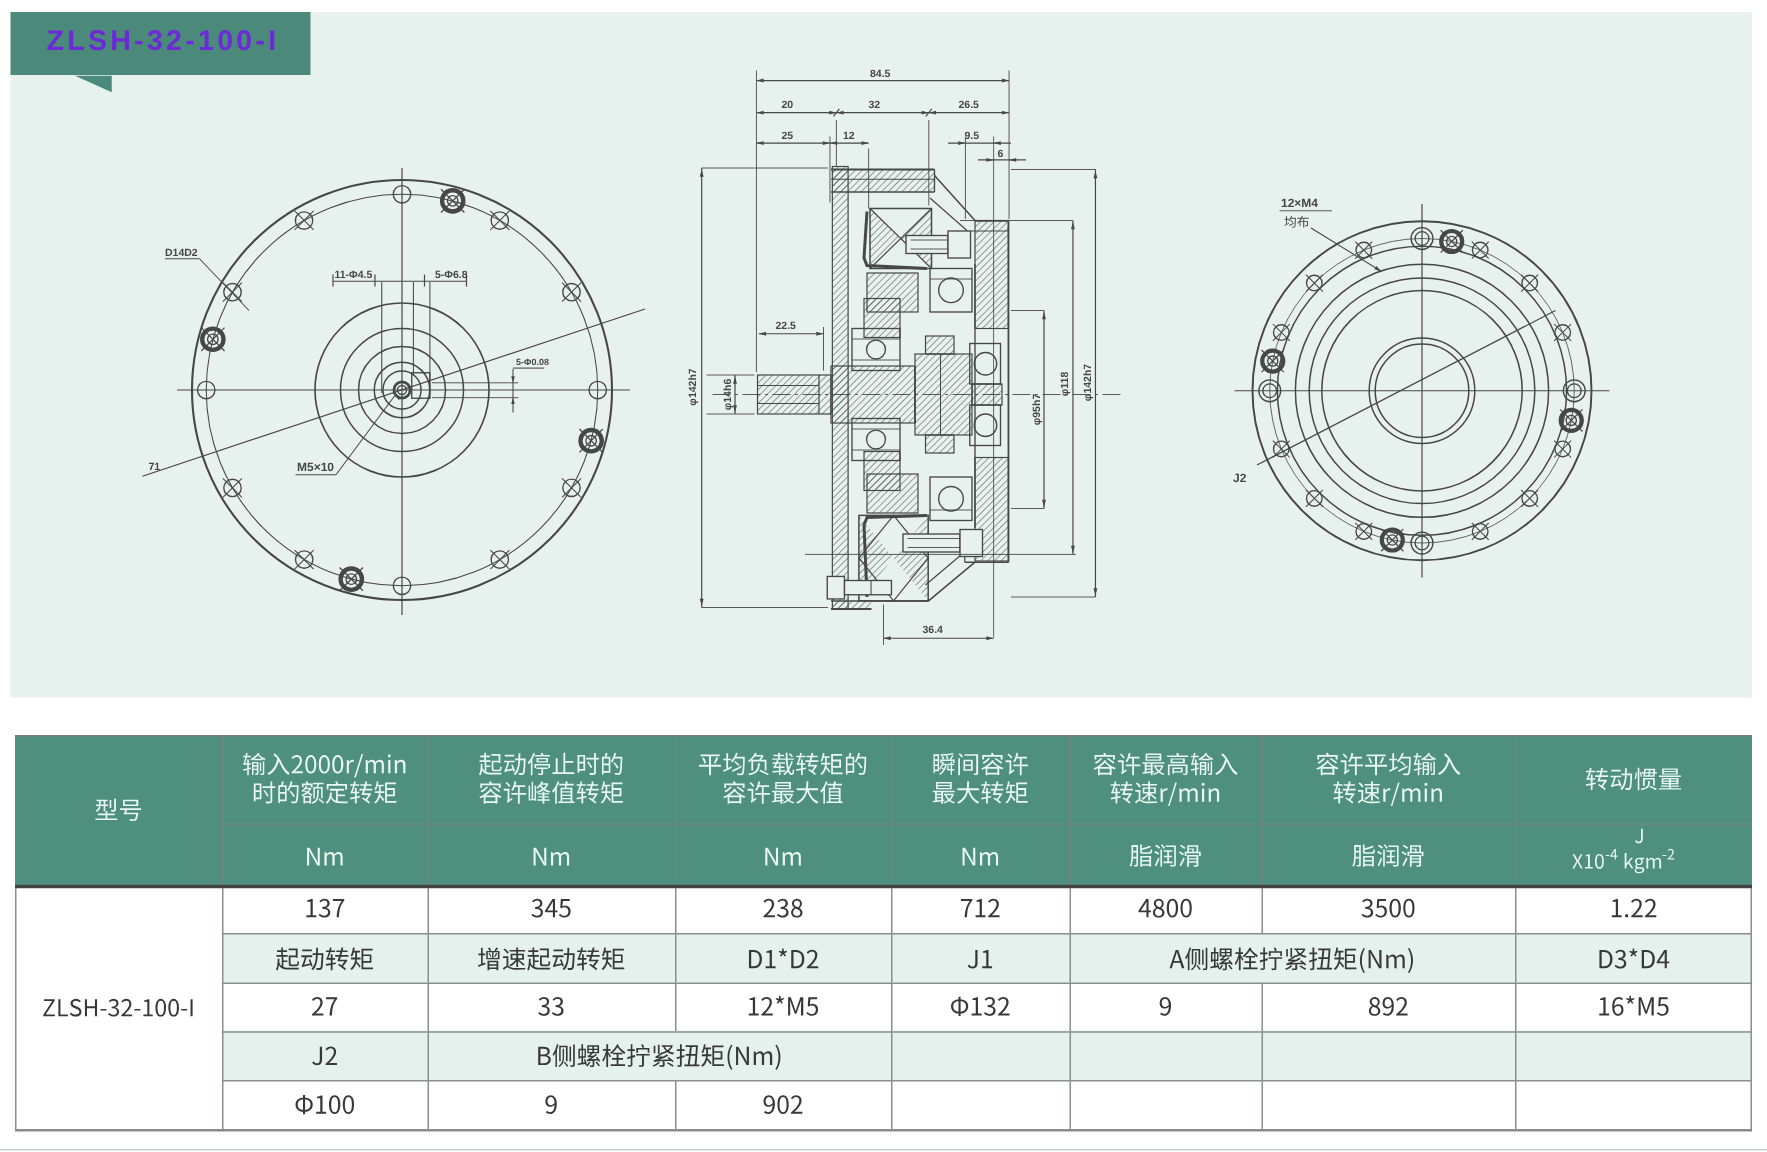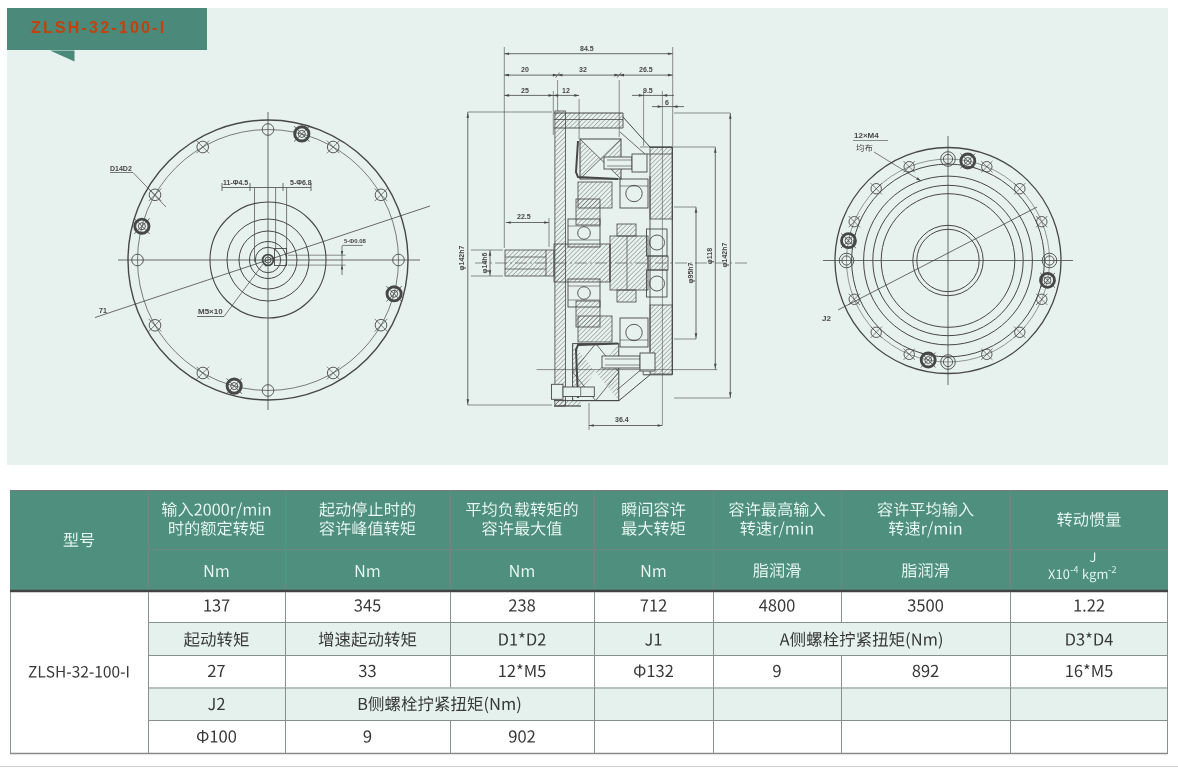--- a/index.html
+++ b/index.html
@@ -2,21 +2,21 @@
 <html><head><meta charset="utf-8"><style>
 html,body{margin:0;padding:0}
 body{width:1178px;height:768px;background:#fff;position:relative;overflow:hidden;font-family:"Liberation Sans",sans-serif}
 .abs{position:absolute}
 </style></head><body>
 <div class="abs" style="left:7px;top:8px;width:1161px;height:457px;background:#e7f2ef"></div>
 <div class="abs" style="left:7px;top:8px;width:200px;height:42px;background:#4b8a7a"></div>
 <svg class="abs" style="left:50px;top:50px" width="26" height="13">
     <polygon points="0,0.5 24.5,0.5 24.5,11.5" fill="#4b8a7a"></polygon>
   </svg>
-<div class="abs" style="left:31px;top:17px;width:190px;font-weight:bold;font-size:16px;letter-spacing:2.2px;line-height:21px;color:#c2410c">ZLSH-32-100-I</div>
+<div class="abs" style="left:31px;top:17px;width:190px;font-weight:bold;font-size:19px;letter-spacing:2.2px;line-height:21px;color:#6d28d9">ZLSH-32-100-I</div>
 <div class="abs" style="left:10px;top:490px;width:1158px;height:100px;background:#4e8f7e"></div>
 <div class="abs" style="left:148px;top:622px;width:1020px;height:33px;background:#e4f1ed"></div>
 <div class="abs" style="left:148px;top:687px;width:1020px;height:33px;background:#e4f1ed"></div>
 <svg class="abs" style="left:0;top:0" width="1178" height="768">
     <line x1="10" y1="490.5" x2="1168" y2="490.5" stroke="#7a7a7a" stroke-width="1"></line>
     <line x1="148.5" y1="491" x2="148.5" y2="590" stroke="#708680" stroke-width="1"></line>
     <line x1="285.5" y1="491" x2="285.5" y2="590" stroke="#708680" stroke-width="1"></line>
     <line x1="450.5" y1="491" x2="450.5" y2="590" stroke="#708680" stroke-width="1"></line>
     <line x1="594.5" y1="491" x2="594.5" y2="590" stroke="#708680" stroke-width="1"></line>
     <line x1="713.5" y1="491" x2="713.5" y2="590" stroke="#708680" stroke-width="1"></line>

